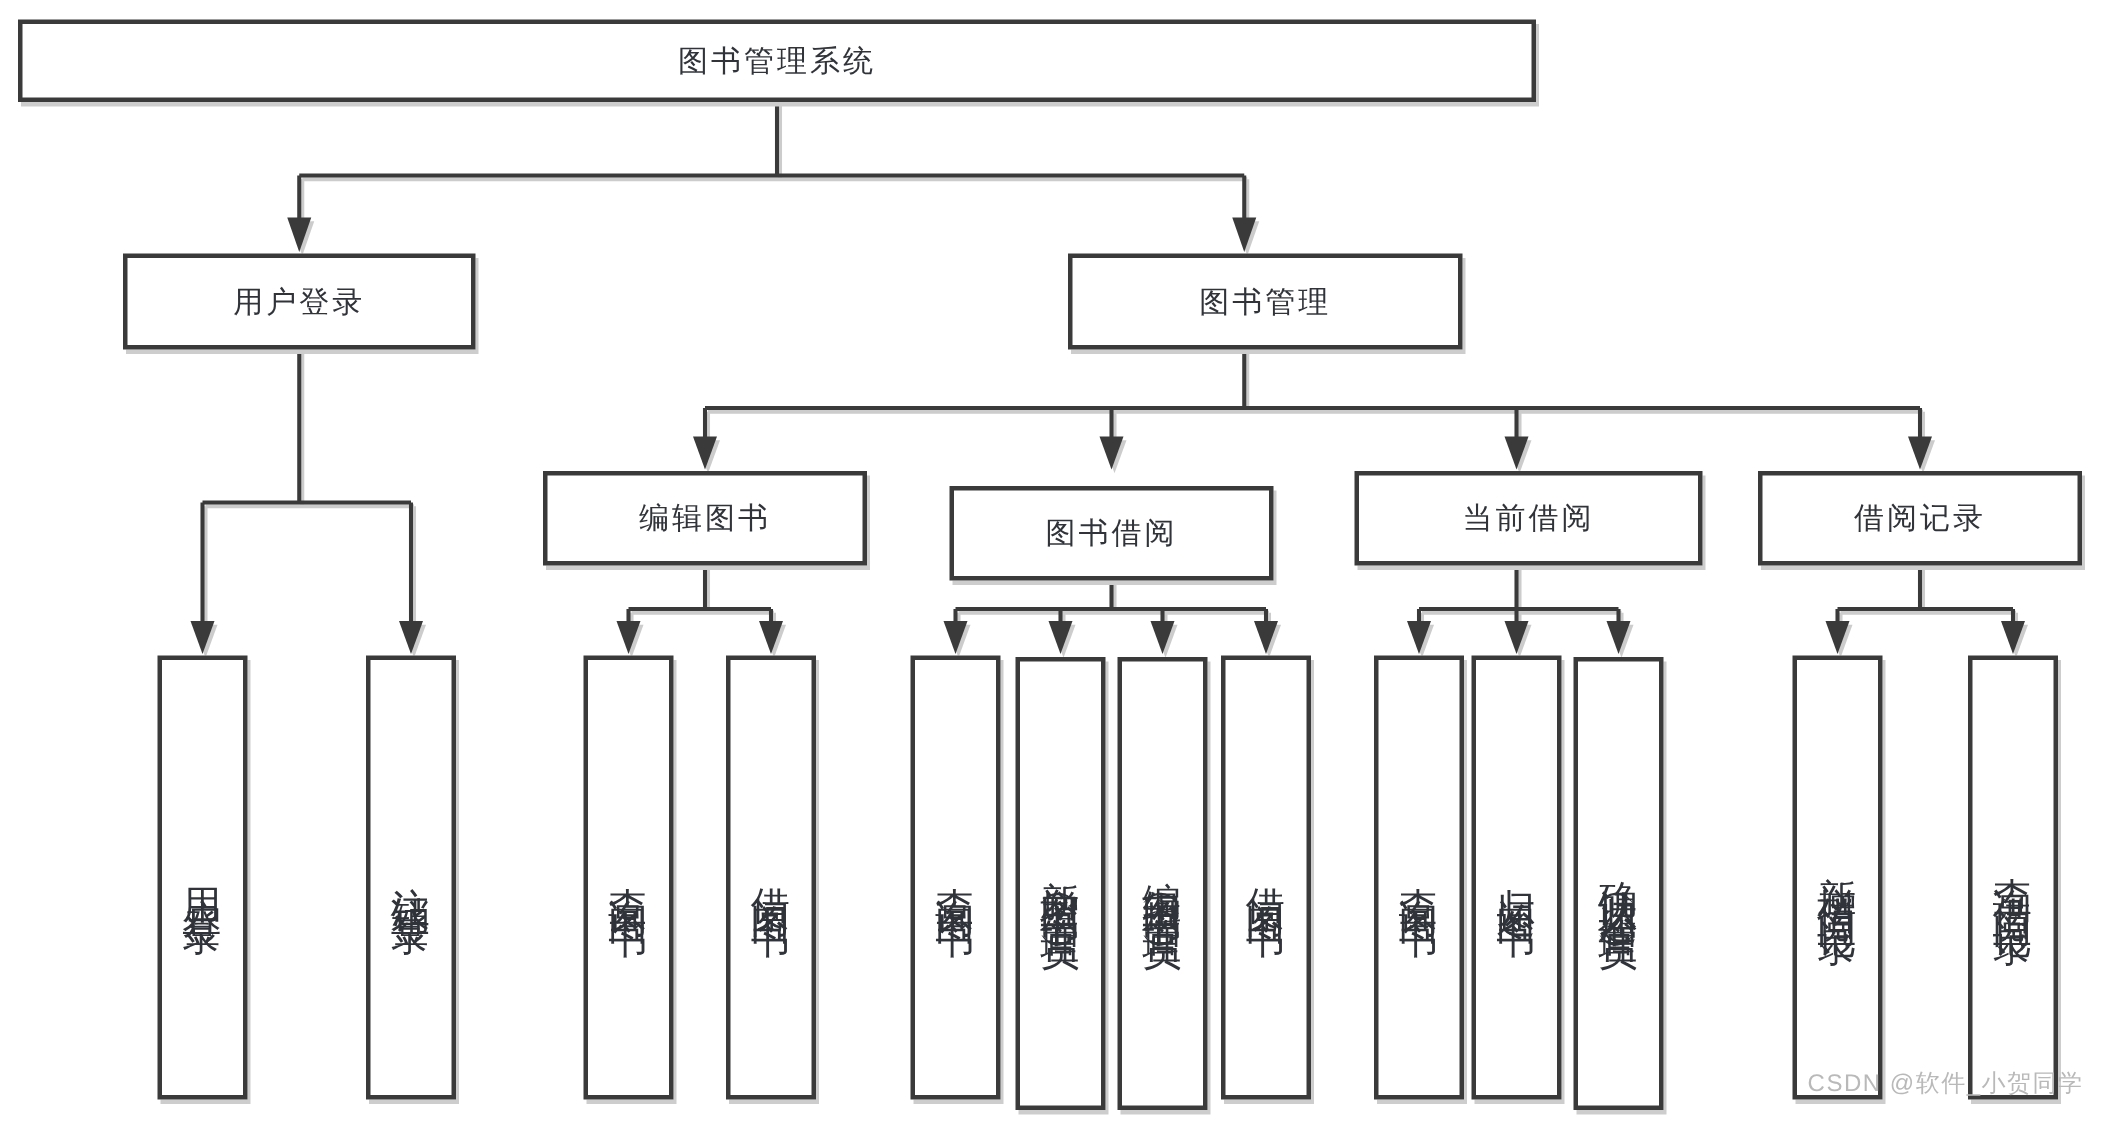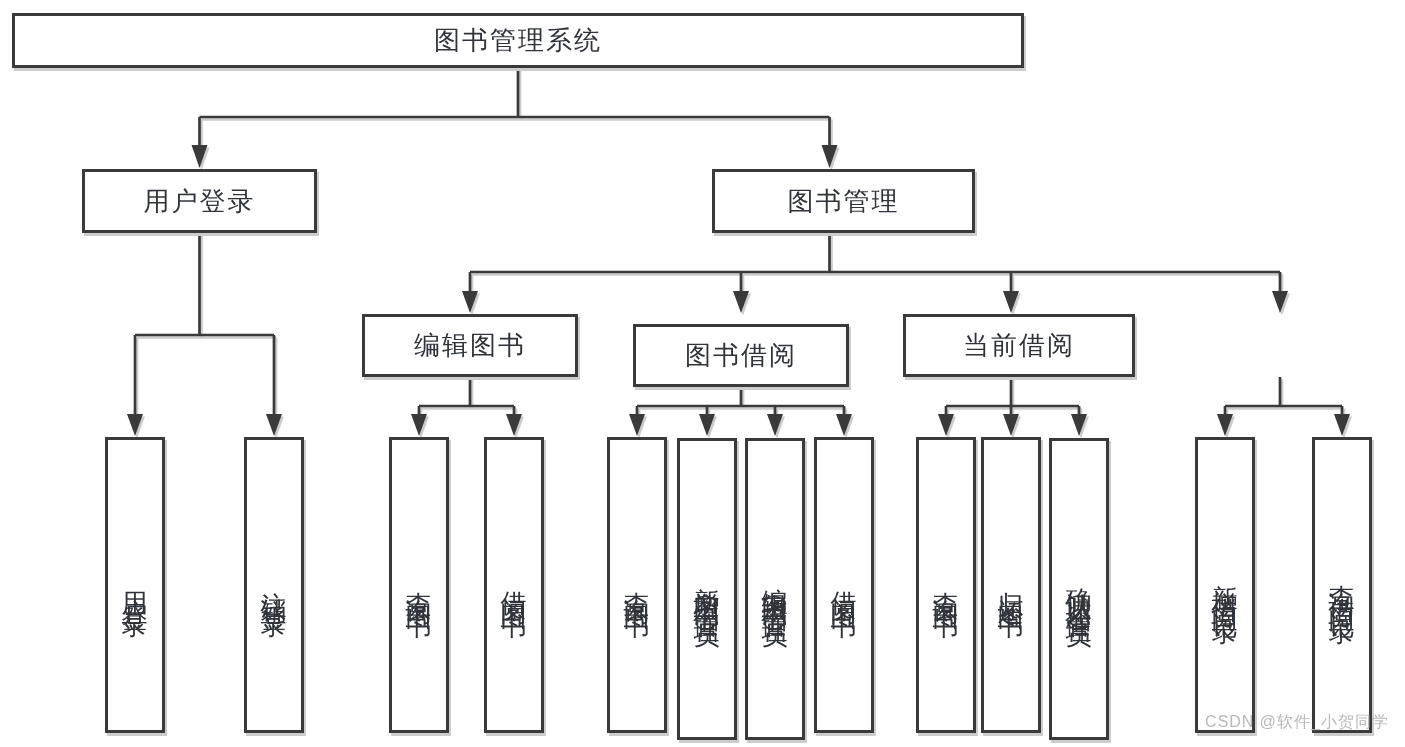--- a/index.html
+++ b/index.html
@@ -17,21 +17,21 @@
   .node, .leaf {
     position:absolute; box-sizing:border-box;
     background:#ffffff;
     border:3px solid #3a3a3a;
     box-shadow:2px 3px 0 #cdcdcd;
     display:flex; align-items:center; justify-content:center;
     z-index:2;
     color:#30343a;
   }
   .hlabel {
-    font-size:26px; letter-spacing:2px; white-space:nowrap;
+    font-size:20px; letter-spacing:2px; white-space:nowrap;
     color:#30343a;
   }
   .vlabel {
     writing-mode:vertical-rl; text-orientation:mixed;
     font-size:26px; letter-spacing:7px; line-height:1;
     color:#30343a; white-space:nowrap;
   }
   .leaf.tight .vlabel { letter-spacing:5px; }
 
   #watermark {
@@ -100,20 +100,23 @@
 
   <div class="node" style="left:362px;top:314px;width:216px;height:63px">
     <span class="hlabel">编辑图书</span>
   </div>
   <div class="node" style="left:633px;top:324px;width:216px;height:63px">
     <span class="hlabel">图书借阅</span>
   </div>
   <div class="node" style="left:903px;top:314px;width:232px;height:63px">
     <span class="hlabel">当前借阅</span>
   </div>
+  <div class="node" style="left:1172px;top:314px;width:216px;height:63px">
+    <span class="hlabel">借阅记录</span>
+  </div>
 
   <div class="leaf" style="left:105px;top:437px;width:60px;height:296px">
     <span class="vlabel">用户登录</span>
   </div>
   <div class="leaf" style="left:244px;top:437px;width:60px;height:296px">
     <span class="vlabel">注销登录</span>
   </div>
 
   <div class="leaf" style="left:389px;top:437px;width:60px;height:296px">
     <span class="vlabel">查询图书</span>

